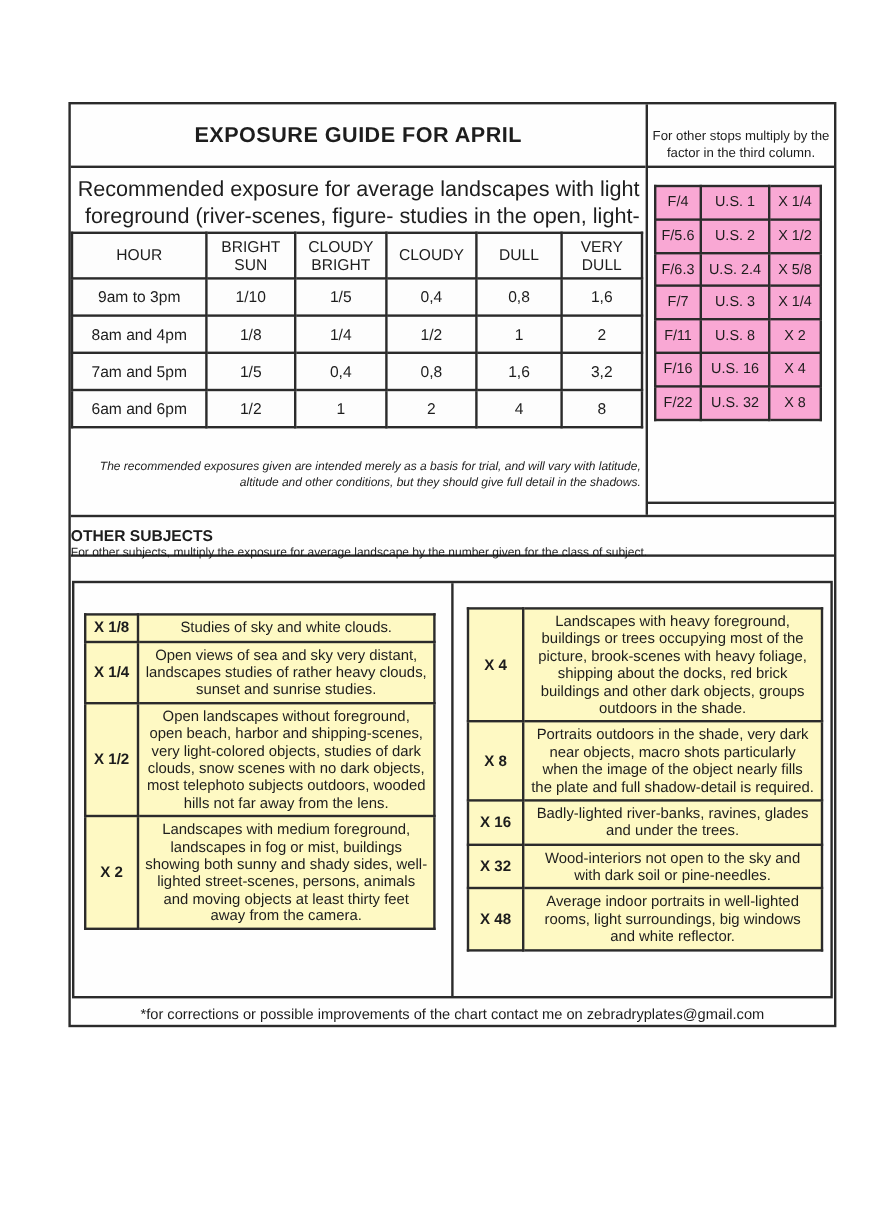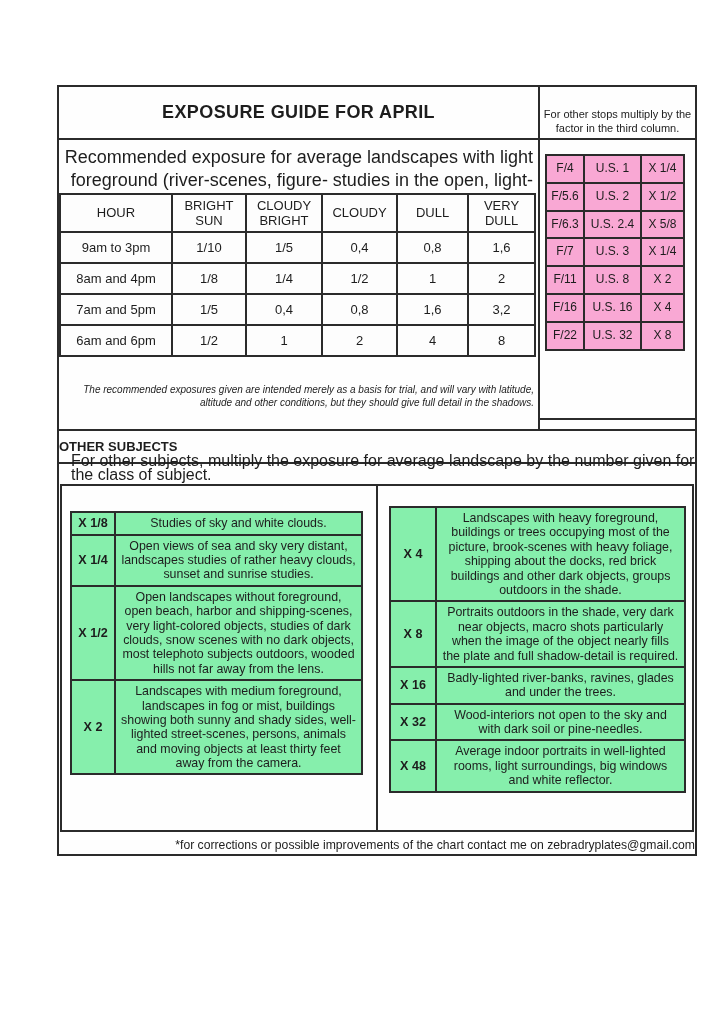--- a/index.html
+++ b/index.html
@@ -48,38 +48,38 @@
     font-size:12px; line-height:1.15; padding:6px 1px; background:#f9a8d4;
   }
   .stops-table td.fcol { word-break:break-all; }
 
   
   .os-band {
     height:35px; border-top:2px solid var(--line,#2b2b2b); border-bottom:2px solid var(--line,#2b2b2b);
     text-align:left; padding-top:8px;
   }
   .os-title { font-size:13px; font-weight:bold; line-height:15px; }
-  .os-sub { font-size:16px; line-height:14px;margin-left:12px; }
+  .os-sub { font-size:10px; line-height:14px; }
 
   
   .bottom { position:relative; height:390px; }
   .big-box {
     position:absolute; left:1px; right:1px; top:20px; height:348px;
     border:2px solid var(--line,#2b2b2b); display:flex;
   }
   .bb-left { width:316px; border-right:2px solid var(--line,#2b2b2b); padding:25px 13px 0 8px; }
   .bb-right { flex:1; padding:20px 6px 0 11px; }
   .factor-table { border-collapse:collapse; width:100%; table-layout:fixed; }
   .factor-table td {
     border:2px solid var(--line,#2b2b2b); padding:3px 5px;
-    font-size:12.4px; line-height:1.16; text-align:center; background:#86efac;
+    font-size:12.4px; line-height:1.16; text-align:center; background:#fef9c3;
   }
   .factor-table td.factor { font-weight:bold; font-size:12.6px; }
 
-  .footer { position:absolute; left:0; right:0; bottom:2px; text-align:right; font-size:12.2px; }
+  .footer { position:absolute; left:0; right:0; bottom:2px; text-align:center; font-size:12.2px; }
 </style>
 </head>
 <body>
 
 <div class="page">
   <div class="doc">
 
     <div class="top">
       <div class="top-left">
         <div class="title-cell">EXPOSURE GUIDE FOR APRIL</div>

